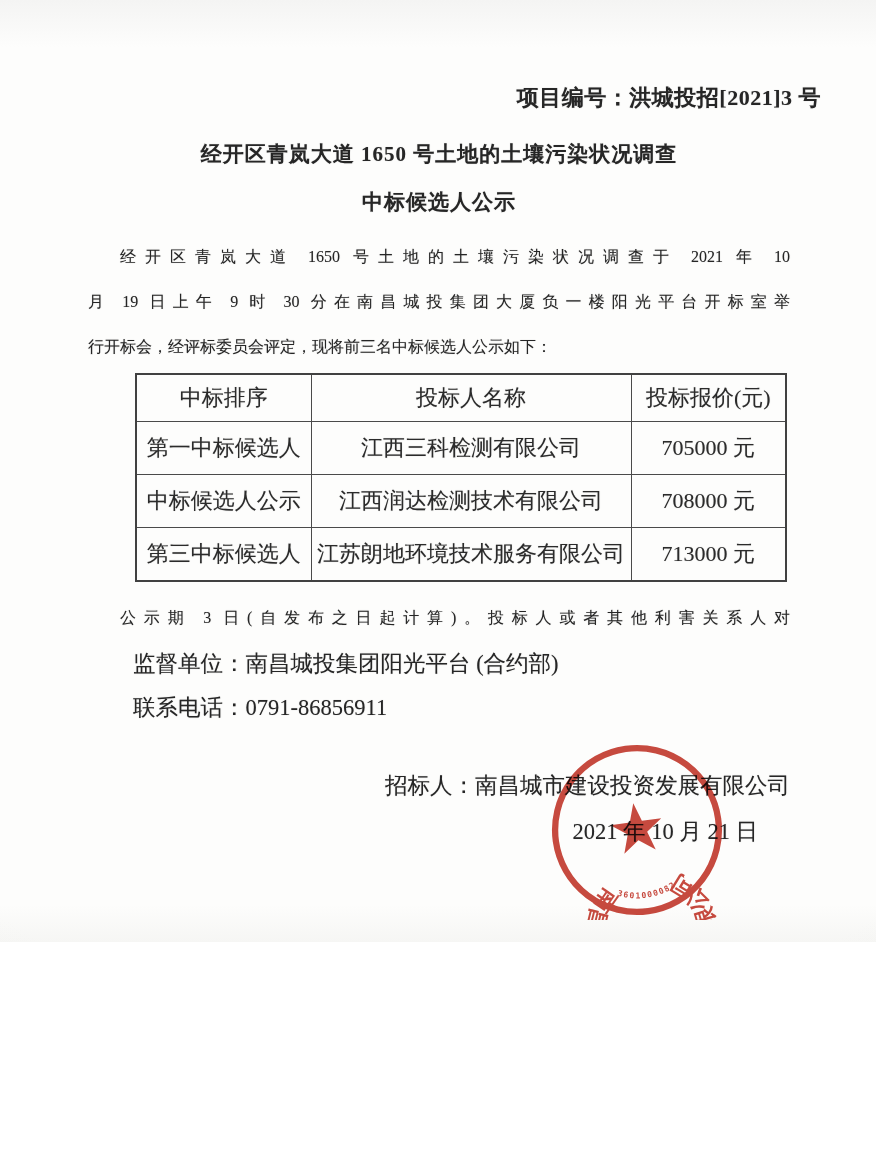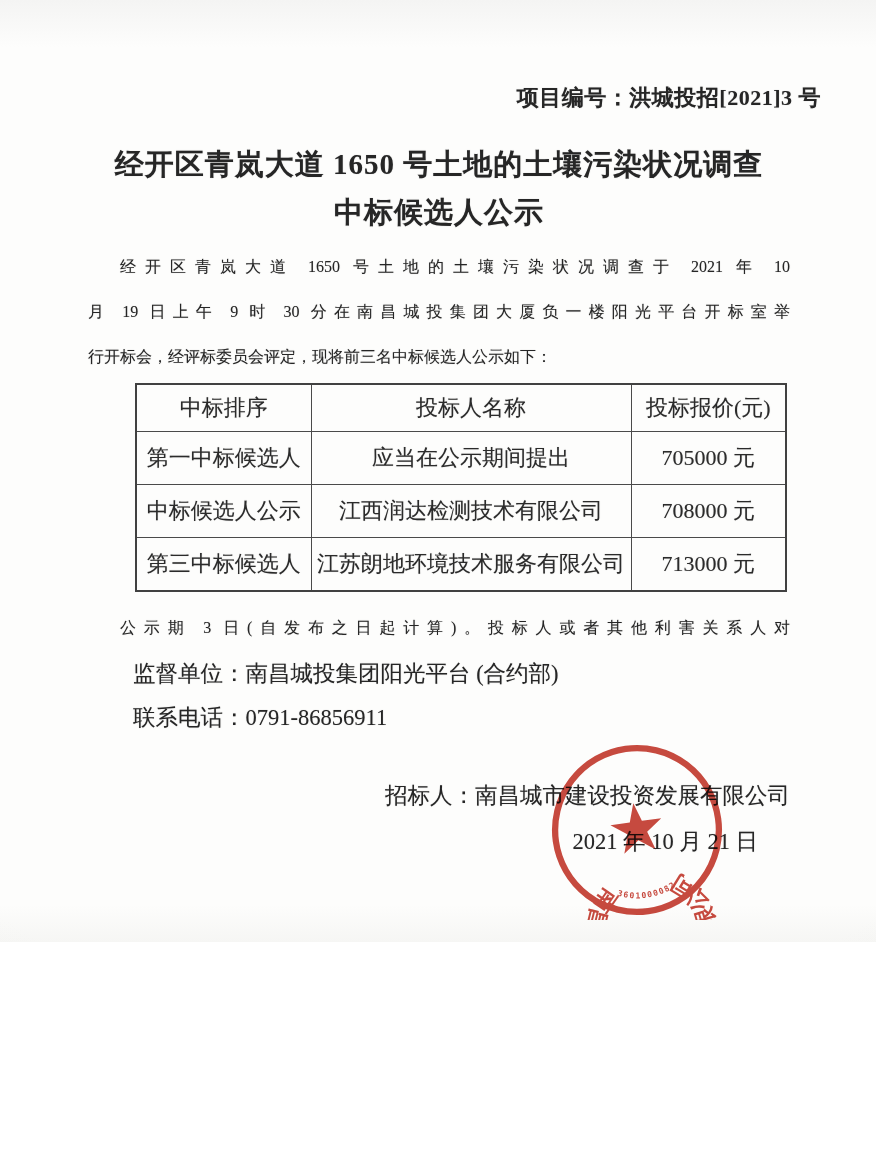--- a/index.html
+++ b/index.html
@@ -15,21 +15,21 @@
       linear-gradient(180deg,#f4f4f3 0%,#fdfdfc 5%,#fdfdfc 96%,#f6f6f4 100%);
     padding:86px 86px 0 88px;
     color:#262626;
   }
   .txt{ text-shadow:0 0 1px rgba(70,70,70,.38); }
   .project-no{
     font-size:22px;line-height:24px;font-weight:700;text-align:right;margin-right:-31px;
     letter-spacing:.5px;
   }
   .title{
-    margin-top:30px;font-size:29px;font-weight:700;line-height:48px;text-align:center;
+    margin-top:20px;font-size:21px;font-weight:700;line-height:48px;text-align:center;
     letter-spacing:1px;
   }
   .title span{display:block;}
   .para{font-size:16px;}
   .p1{margin-top:8px;line-height:45px;}
   .p2{margin-top:14px;line-height:44px;}
   .jline{text-align:justify;text-align-last:justify;}
   .pline{text-align:left;}
   .indent{text-indent:2em;}
   table.bids{
@@ -84,21 +84,21 @@
     <thead>
       <tr>
         <th>中标排序</th>
         <th>投标人名称</th>
         <th>投标报价(元)</th>
       </tr>
     </thead>
     <tbody>
       <tr>
         <td>第一中标候选人</td>
-        <td>应当在公示期间提出</td>
+        <td>江西三科检测有限公司</td>
         <td>705000 元</td>
       </tr>
       <tr>
         <td>中标候选人公示</td>
         <td>江西润达检测技术有限公司</td>
         <td>708000 元</td>
       </tr>
       <tr>
         <td>第三中标候选人</td>
         <td>江苏朗地环境技术服务有限公司</td>

